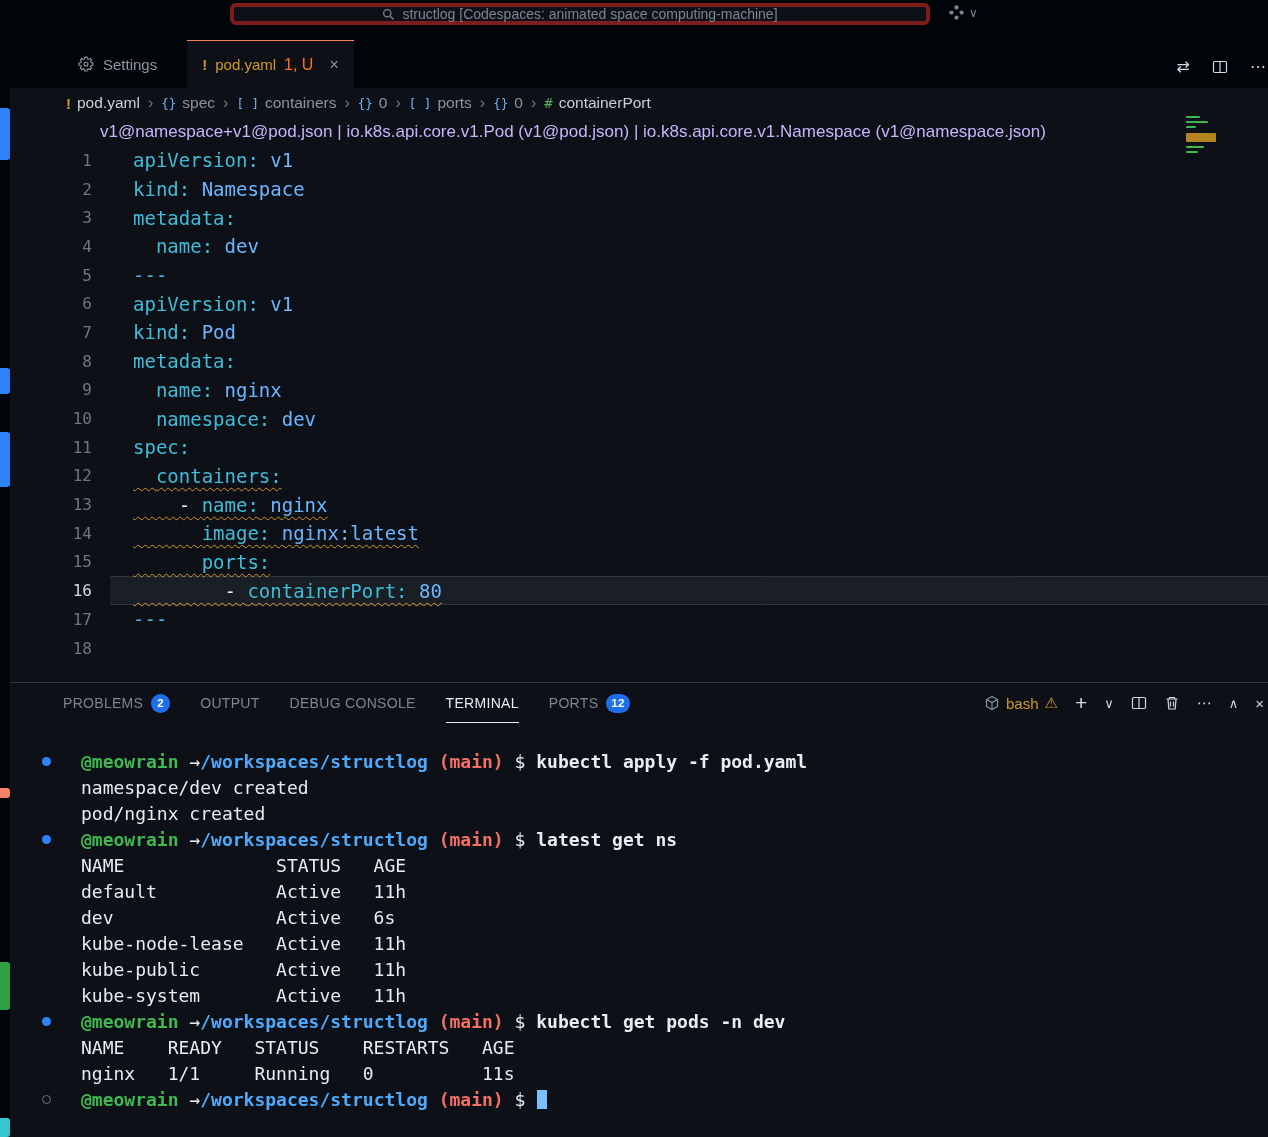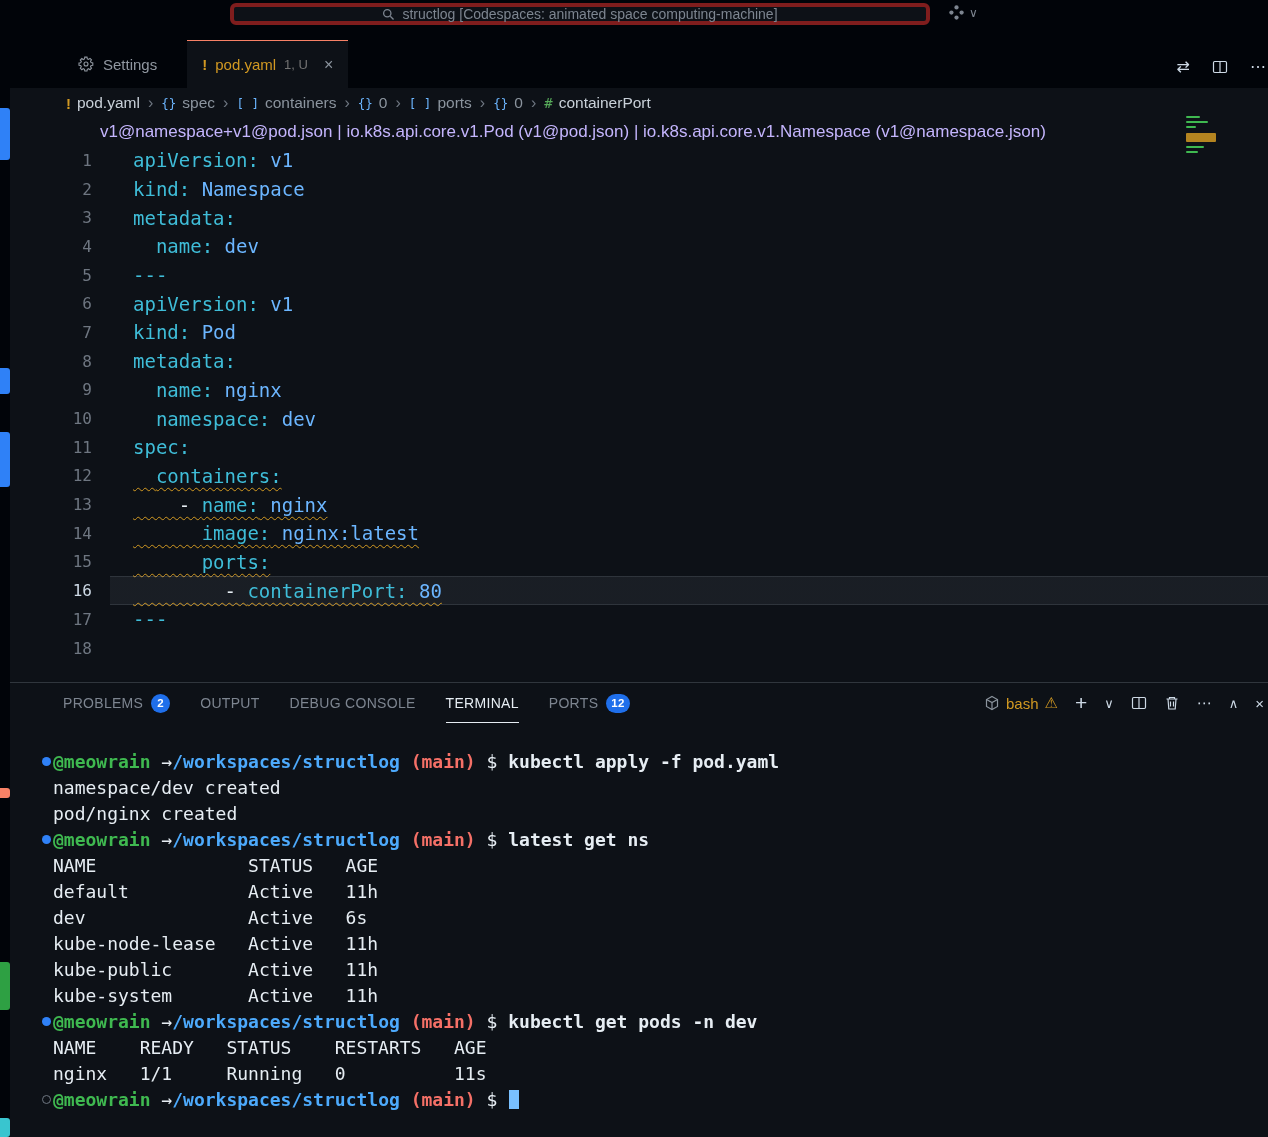--- a/index.html
+++ b/index.html
@@ -12,21 +12,21 @@
   .searchbox{position:absolute;left:230px;top:3px;width:700px;height:22px;background:#0d1117;border:4px solid #7f1d1d;border-radius:6px;display:flex;align-items:center;justify-content:center;gap:7px;color:#7d8590;font-size:14px}
   .remote{position:absolute;left:948px;top:4px;display:flex;align-items:center;gap:4px;color:#7d8590;font-size:11px}
 
   
   .tabbar{height:61px;background:#010409;flex:none;display:flex;align-items:flex-end;padding-left:48px;position:relative}
   .tab{height:48px;display:flex;align-items:center;font-size:15px;cursor:default}
   .tab.settings{padding:0 30px;color:#9198a1;gap:9px;background:#010409}
   .tab.activefile{padding:0 15px;background:#0d1117;border-top:1px solid #f78166;gap:8px}
   .warnmark{color:#d29922;font-weight:700;font-size:15px}
   .fname{color:#d29922}
-  .tabbadge{color:#737373;font-size:13px}
+  .tabbadge{color:#f97316;font-size:16px}
   .tabclose{color:#8b949e;margin-left:8px;font-size:16px;line-height:1}
   .tab-actions{position:absolute;right:0;bottom:12px;display:flex;gap:22px;align-items:center;color:#cdd9e5;padding-right:2px}
   .tab-actions .txtic{font-size:16px}
 
   
   .editor{flex:1;position:relative;background:#0d1117;overflow:hidden}
   .breadcrumb{height:30px;display:flex;align-items:center;padding-left:66px;font-size:15.5px;color:#8b949e;gap:7px;white-space:nowrap}
   .bc-sep{color:#6e7681;font-size:16px;padding:0 1px}
   .bc-item{display:inline-flex;align-items:center;gap:6px}
   .bc-ico{font-size:12.5px;font-family:"DejaVu Sans Mono",monospace}
@@ -59,21 +59,21 @@
   .badge{background:#1f6feb;color:#fff;font-size:11.5px;min-width:19px;height:19px;border-radius:10px;display:inline-flex;align-items:center;justify-content:center;padding:0 5px;font-weight:700}
   .term-actions{position:absolute;right:0;top:0;height:100%;display:flex;align-items:center;gap:17px;color:#cdd9e5;padding-right:4px}
   .bash-item{display:flex;align-items:center;gap:6px;color:#d29922;font-size:15px}
   .warn{color:#d29922;font-size:15px}
   .ticon{font-size:15px;color:#cdd9e5}
   .ticon.plus{font-size:21px;font-weight:400}
   .ticon.chev{font-size:13px}
 
   
   .terminal{flex:1;padding-top:26px;font-family:"DejaVu Sans Mono",monospace;font-size:18px;color:#e6edf3;overflow:hidden}
-  .trow{position:relative;height:26px;line-height:26px;padding-left:53px;white-space:pre}
+  .trow{position:relative;height:26px;line-height:26px;padding-left:81px;white-space:pre}
   .dec{position:absolute;left:42px;top:8px;width:9px;height:9px;border-radius:50%}
   .dec.dot{background:#2f81f7}
   .dec.ring{border:1.5px solid #6e7681;background:transparent}
   .tt-g{color:#3fb950;font-weight:700}
   .tt-b{color:#4daafc;font-weight:700}
   .tt-r{color:#f47067;font-weight:700}
   .tt-c{color:#e6edf3;font-weight:700}
   .tt-p{color:#e6edf3}
   .cursor{display:inline-block;width:10px;height:19px;background:#79c0ff;vertical-align:middle;margin-left:1px;margin-top:-3px}
 

